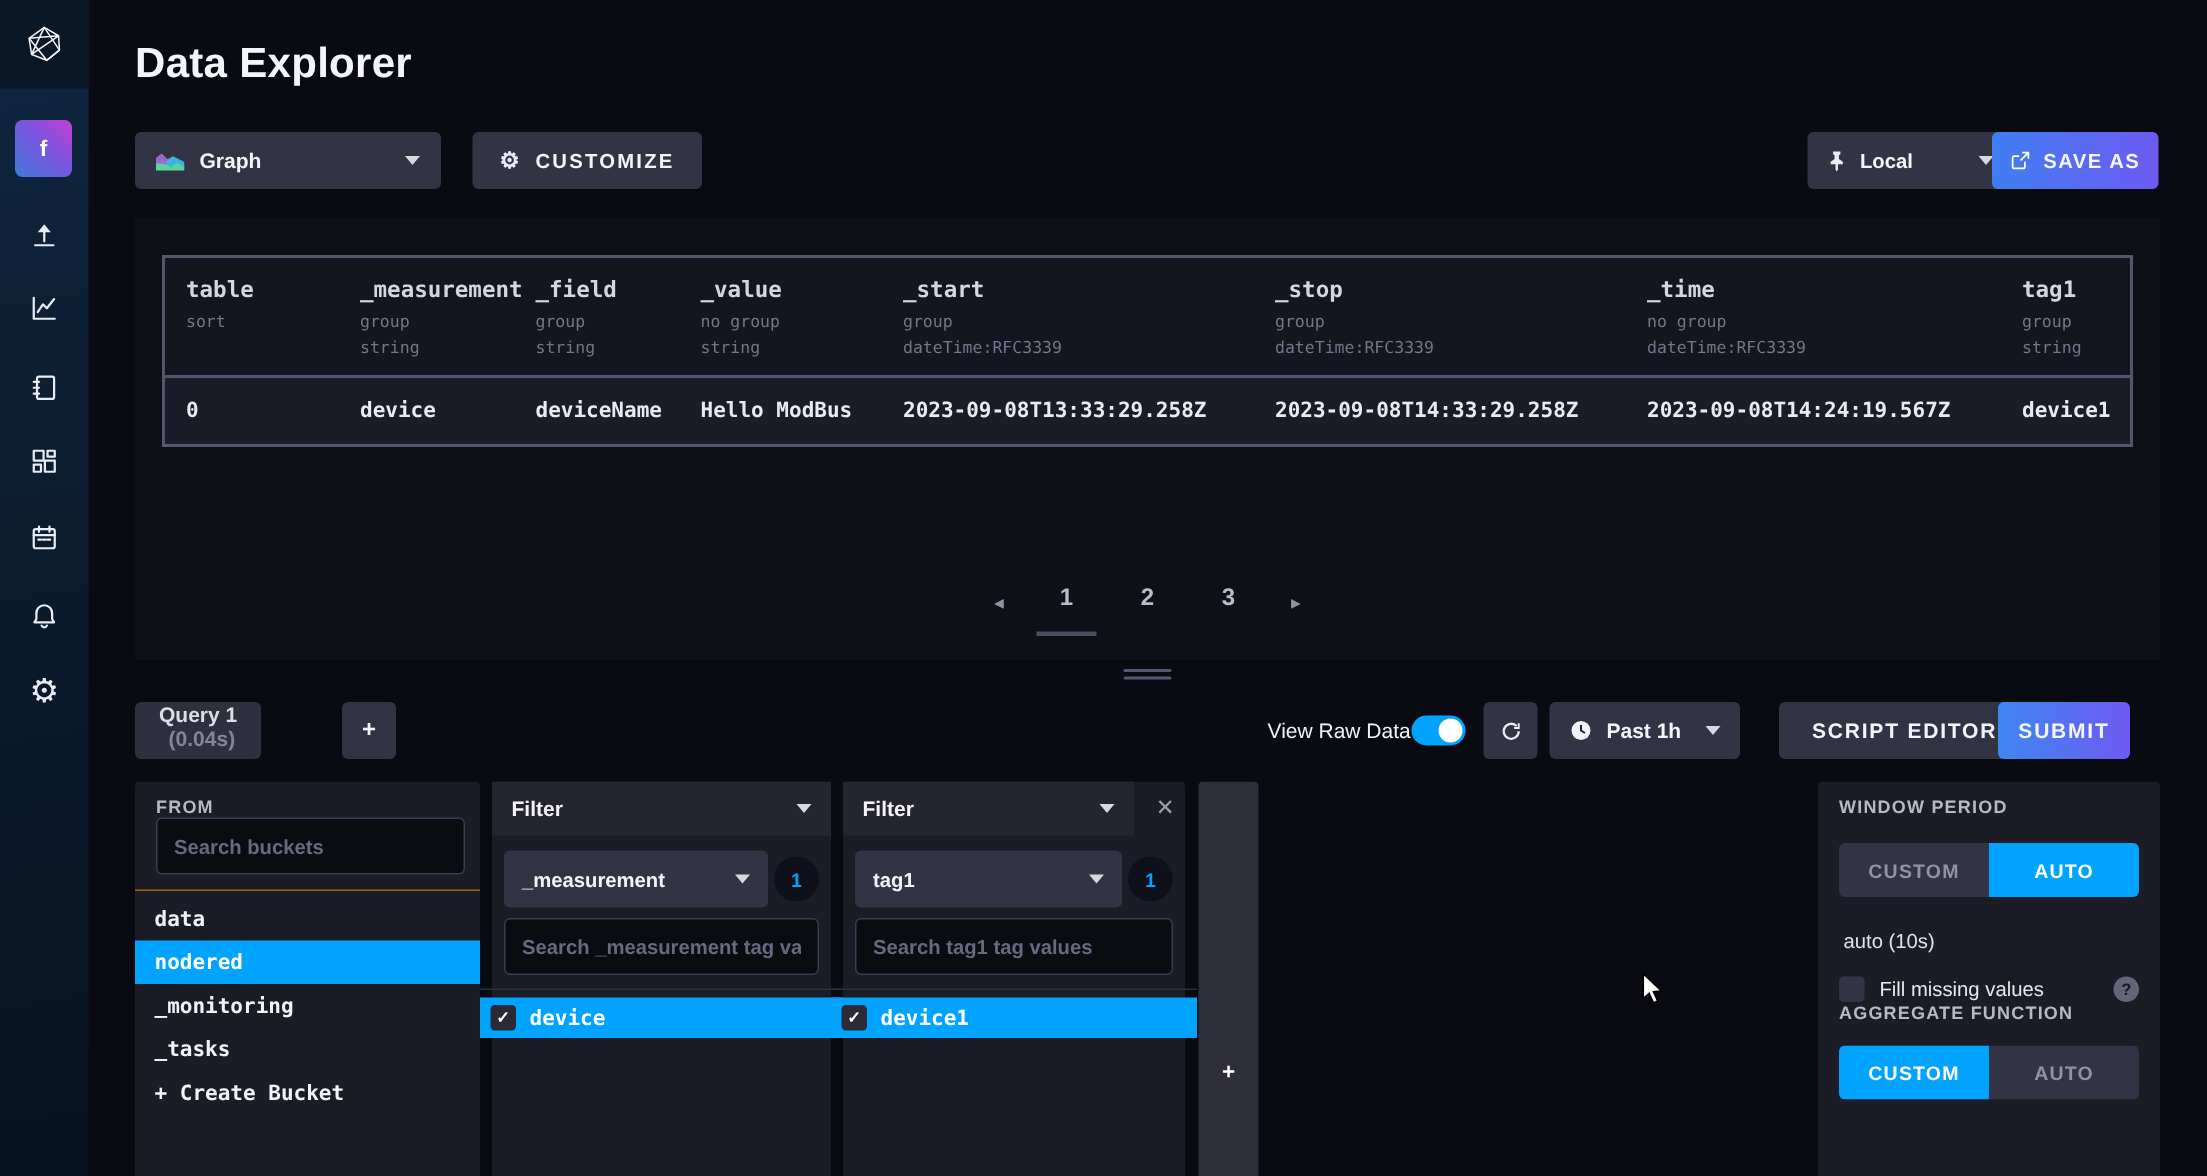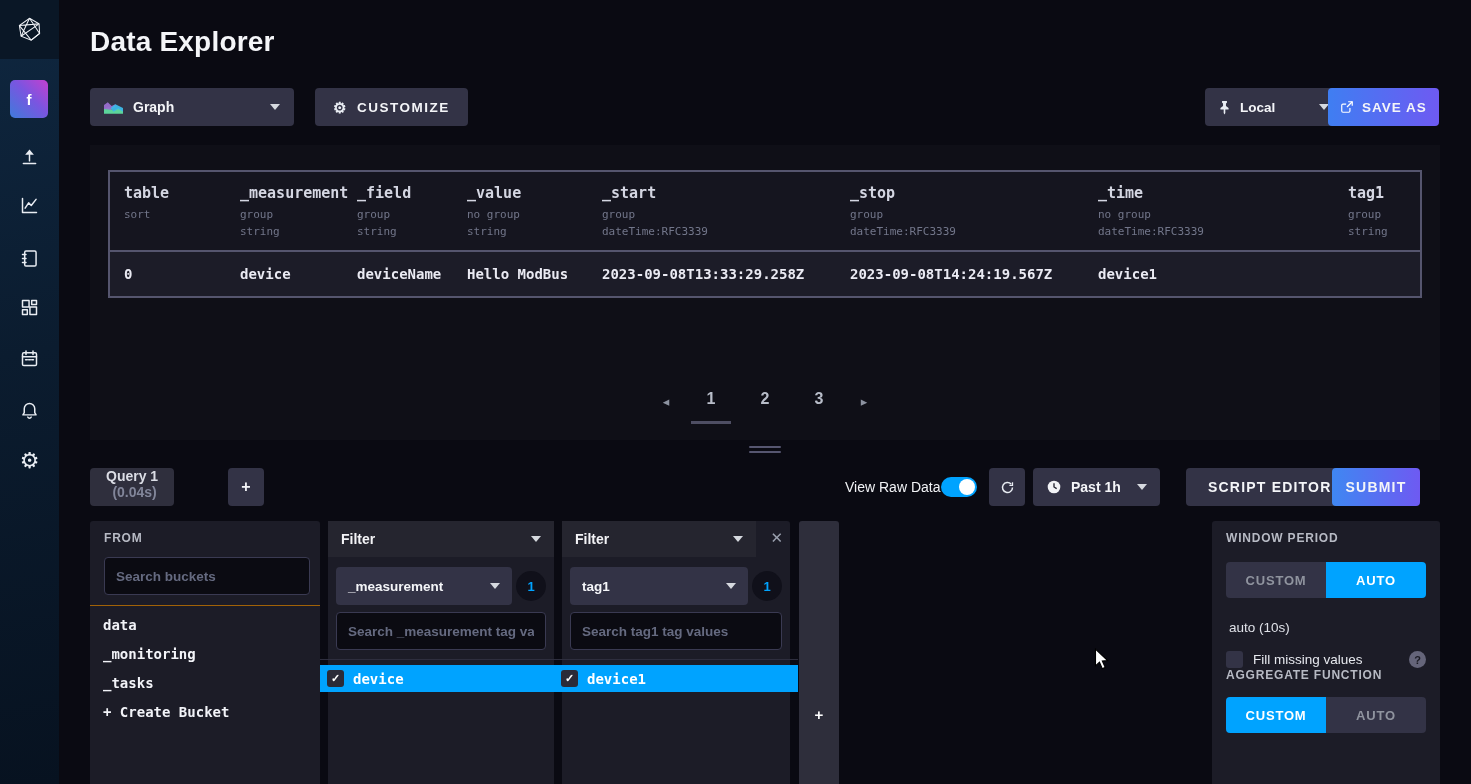--- a/index.html
+++ b/index.html
@@ -87,21 +87,21 @@
   
   .builder { position:absolute; left:0; right:0; top:521px; bottom:0; overflow:hidden; }
   .panel { position:absolute; top:0; height:420px; background:#1c1c27; border-radius:3px; }
   .panel-title { font-size:12px; font-weight:bold; letter-spacing:.8px; color:#b7bac4; }
   .search-input { width:100%; height:38px; background:#0b0b12; border:1px solid #3a3a52; border-radius:4px;
     color:#e8e9ef; font-size:13.5px; font-weight:bold; padding:0 11px; font-family:"Liberation Sans",sans-serif; outline:none; }
   .search-input::placeholder { color:#656a80; }
 
   .from-panel { left:90px; width:230px; }
   .from-panel .inner { padding:10px 10px 0 14px; }
-  .from-panel .search-wrap { margin-top:12px; }
+  .from-panel .search-wrap { }
   .bucket-list { margin-top:10px; border-top:1px solid #a16207; padding-top:4px; }
   .bucket-item { height:29px; display:flex; align-items:center; padding-left:13px;
     font-family:"DejaVu Sans Mono",monospace; font-weight:bold; font-size:14px; color:#f2f3f8; cursor:pointer; }
   .bucket-item.selected { background:#00a3ff; color:#fff; }
 
   .filter1 { left:328px; width:226px; }
   .filter2 { left:562px; width:228px; }
   .filter-head { height:36px; background:#25252f; display:flex; align-items:center; padding:0 13px;
     font-size:14px; font-weight:bold; color:#f3f3f6; cursor:pointer; }
   .filter-head .caret { margin-left:auto; }
@@ -268,20 +268,21 @@
           <div class="cname">tag1</div>
           <div class="cmeta"><span>group</span><br><span>string</span></div>
         </div>
     </div>
     <div class="tbl-row">
       <div class="td">0</div>
       <div class="td">device</div>
       <div class="td">deviceName</div>
       <div class="td">Hello ModBus</div>
       <div class="td">2023-09-08T13:33:29.258Z</div>
+      <div class="td">2023-09-08T14:33:29.258Z</div>
       <div class="td">2023-09-08T14:24:19.567Z</div>
       <div class="td">device1</div>
     </div>
   </div>
 
   <div class="pagination">
     <span class="page-arrow">◂</span>
     <span class="page-num active">1</span>
     <span class="page-num">2</span>
     <span class="page-num">3</span>
@@ -334,20 +335,21 @@
 
   <div class="panel from-panel">
     <div class="inner">
       <div class="panel-title">FROM</div>
       <div class="search-wrap">
         <input class="search-input" placeholder="Search buckets" style="">
       </div>
     </div>
     <div class="bucket-list">
       <div class="bucket-item">data</div>
+      <div class="bucket-item selected">nodered</div>
       <div class="bucket-item">_monitoring</div>
       <div class="bucket-item">_tasks</div>
       <div class="bucket-item">+ Create Bucket</div>
     </div>
   </div>
 
   <div class="panel filter1">
     <div class="filter-head">
       <span>Filter</span>
       <span class="caret"></span>

